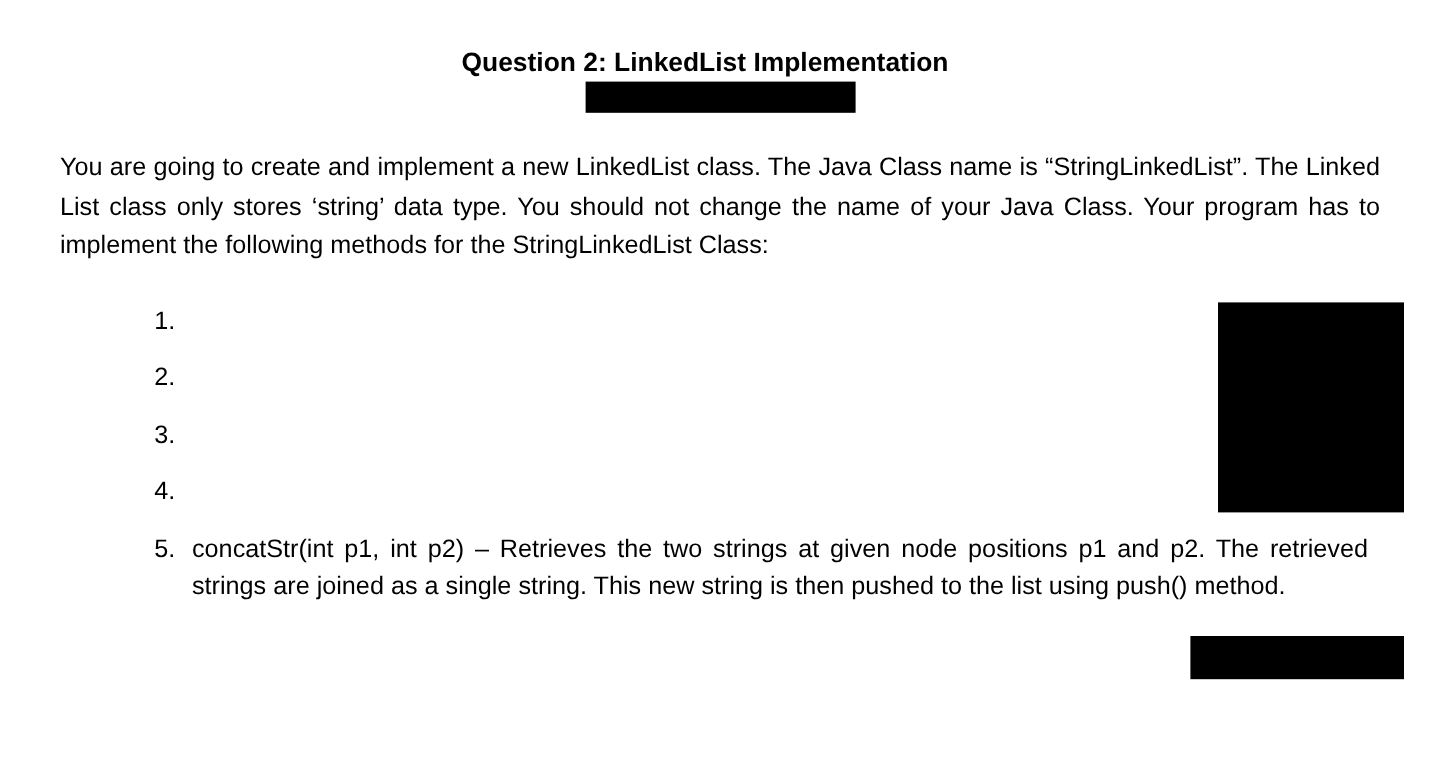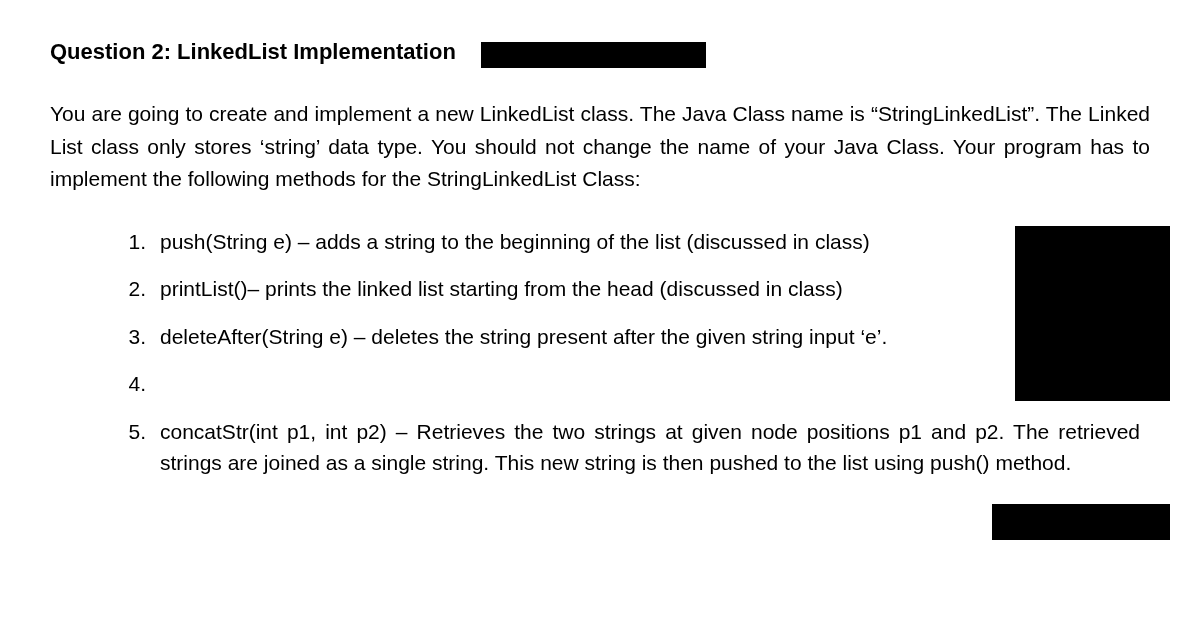--- a/index.html
+++ b/index.html
@@ -12,22 +12,23 @@
       background: #ffffff;
       width: 1200px;
       height: 639px;
       padding: 35px 50px;
       color: #000000;
       font-size: 21px;
       line-height: 1.5;
     }
     .heading-row {
       display: flex;
-      align-items: flex-end;
+      align-items: center;
       margin-bottom: 30px;
+      flex-direction: column;
     }
     .heading {
       font-weight: bold;
       font-size: 22px;
       margin-right: 25px;
     }
     .redaction {
       background: #000000;
       display: inline-block;
     }
@@ -91,31 +92,28 @@
 </div>
 
 <div class="intro">You are going to create and implement a new LinkedList class. The Java Class name is “StringLinkedList”. The Linked List class only stores ‘string’ data type. You should not change the name of your Java Class. Your program has to implement the following methods for the StringLinkedList Class:</div>
 
 <div class="list-container">
   <div class="redaction-side"></div>
   <div class="redaction-bottom"></div>
 
   <div class="list-item item-1-4">
     <div class="list-num">1.</div>
-    <div class="list-text">push(String e) – adds a string to the beginning of the list (discussed in class)</div>
   </div>
 
   <div class="list-item item-1-4">
     <div class="list-num">2.</div>
-    <div class="list-text">printList()– prints the linked list starting from the head (discussed in class)</div>
   </div>
 
   <div class="list-item item-1-4">
     <div class="list-num">3.</div>
-    <div class="list-text">deleteAfter(String e) – deletes the string present after the given string input ‘e’.</div>
   </div>
 
   <div class="list-item item-1-4">
     <div class="list-num">4.</div>
   </div>
 
   <div class="list-item item-5">
     <div class="list-num">5.</div>
     <div class="list-text">concatStr(int p1, int p2) – Retrieves the two strings at given node positions p1 and p2. The retrieved strings are joined as a single string. This new string is then pushed to the list using push() method.</div>
   </div>

